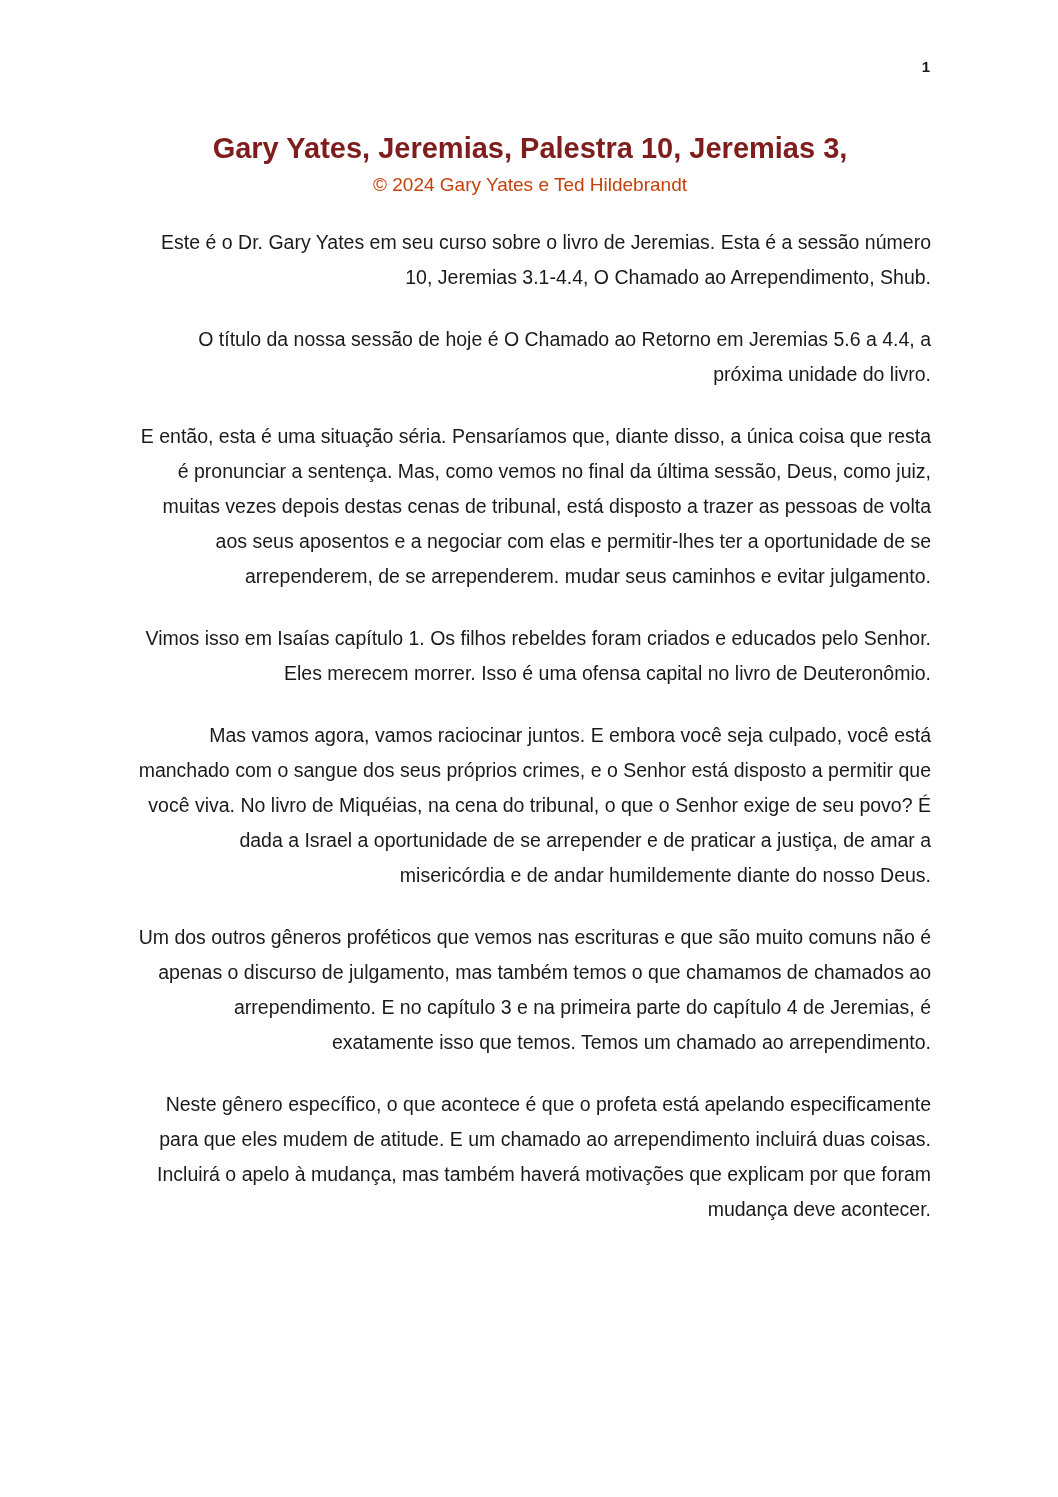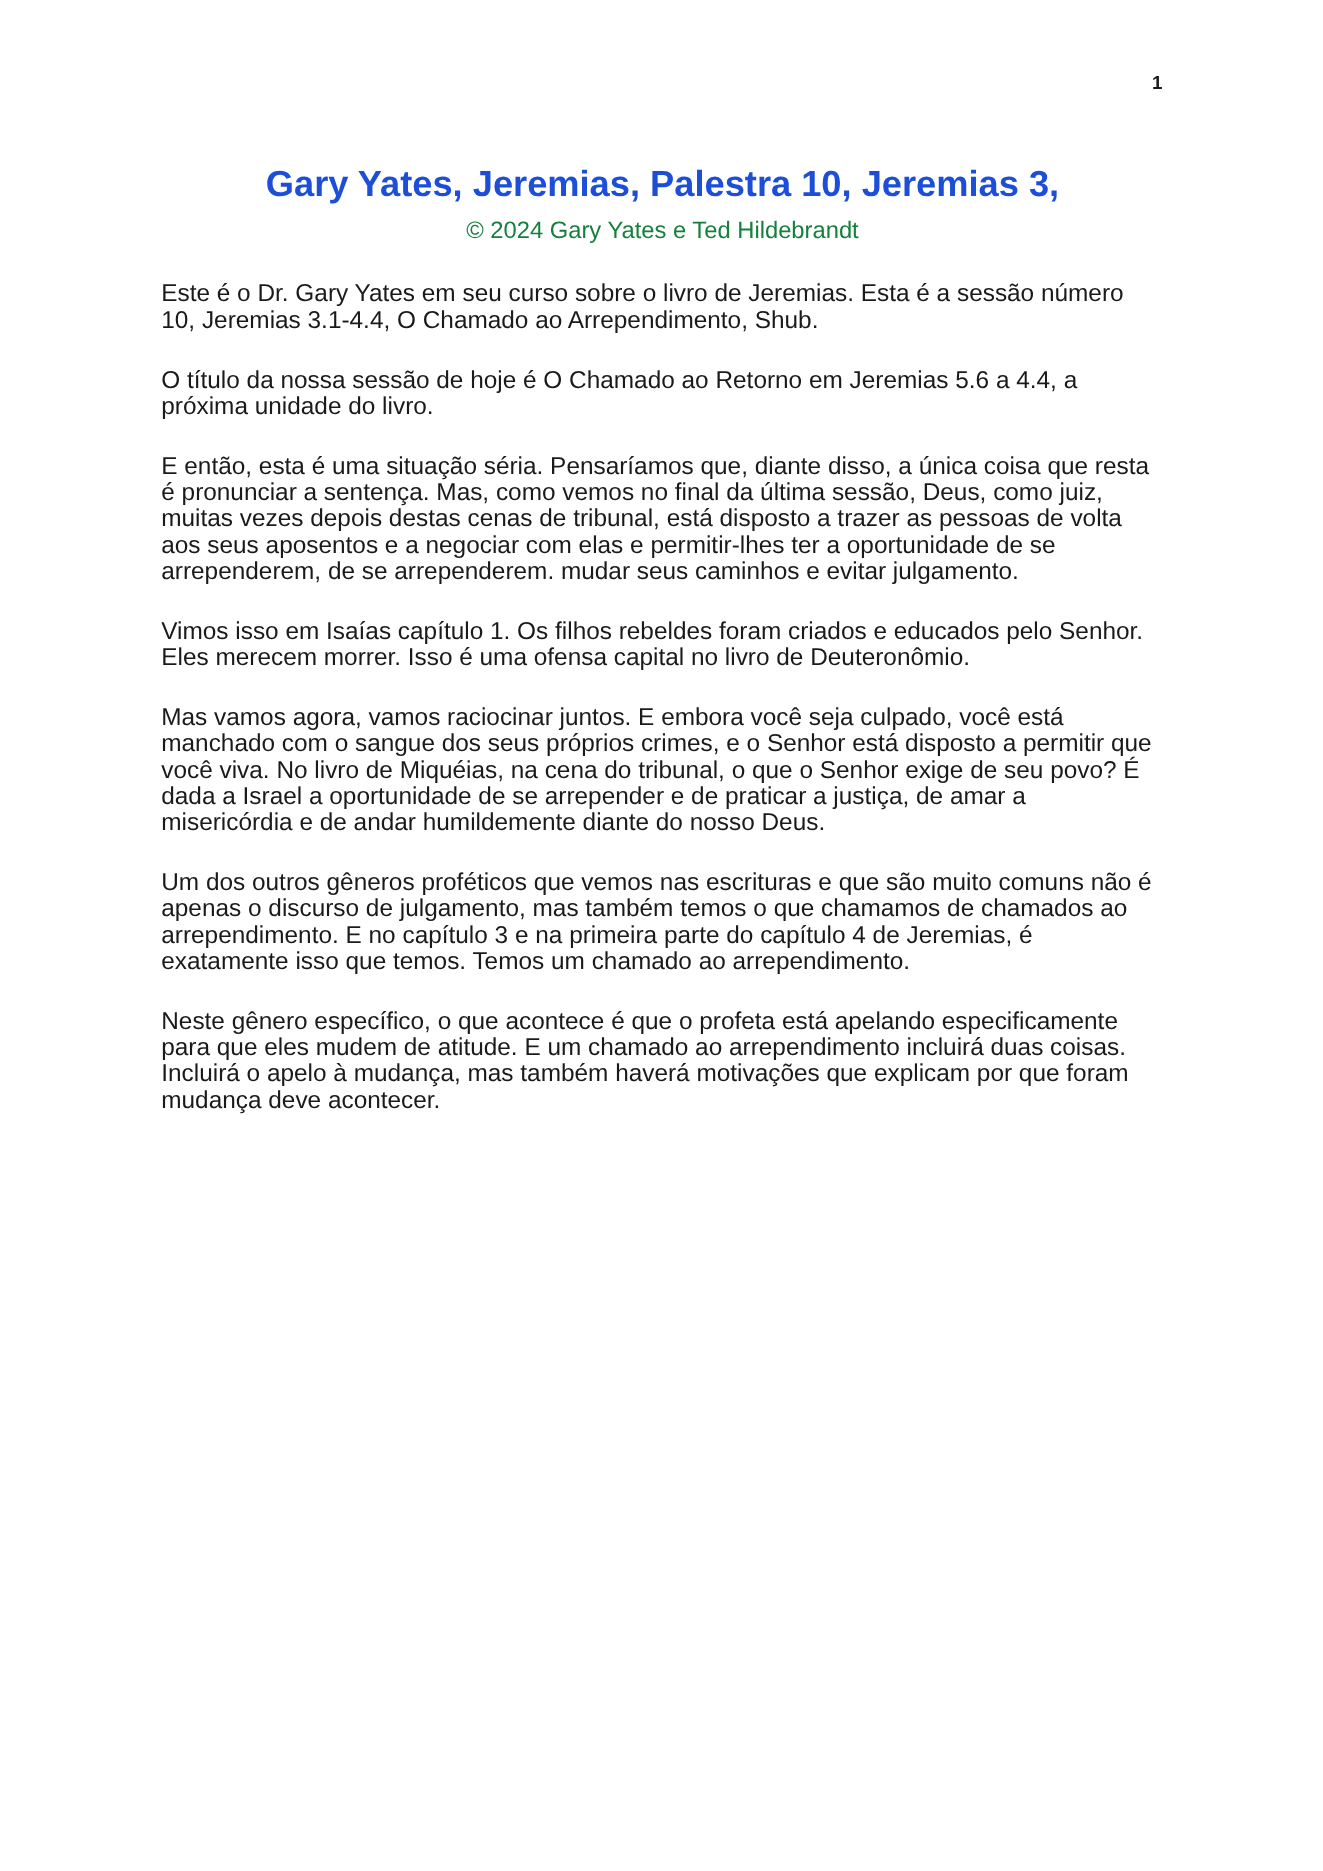--- a/index.html
+++ b/index.html
@@ -36,37 +36,37 @@
     top: 130px;
     left: 129px;
     width: 802px;
   }
   .doc-title {
     text-align: center;
     font-weight: bold;
     font-size: 29px;
     line-height: 37px;
     margin: 0 0 6px 0;
-    color: #1d4ed8;
+    color: #7f1d1d;
   }
   .doc-title .title-line {
     display: block;
   }
   .copyright {
     text-align: center;
     font-size: 19px;
     line-height: 24px;
     margin: 0 0 28px 0;
-    color: #15803d;
+    color: #c2410c;
   }
   .paragraphs p {
     font-size: 19.5px;
-    line-height: 21px;
+    line-height: 35px;
     margin: 0 0 27px 0;
-    text-align: left;
+    text-align: right;
     color: #1a1a1a;
   }
 </style>
 </head>
 <body>
 
 <div class="page">
 
   <div class="page-number">1</div>
 

